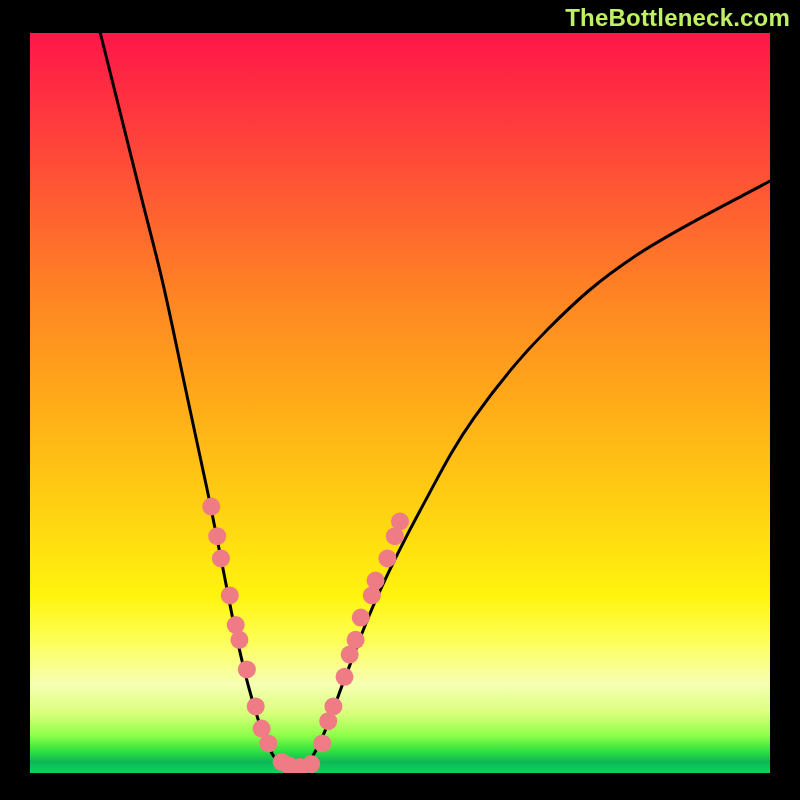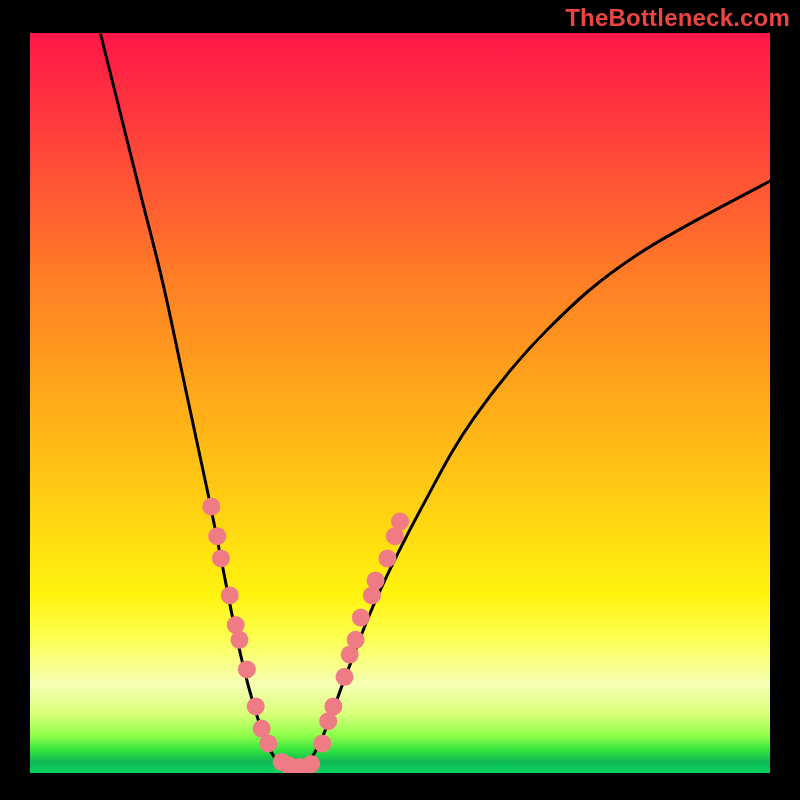--- a/index.html
+++ b/index.html
@@ -16,21 +16,21 @@
     width: 800px;
     height: 800px;
     background: #000;
   }
   .attribution {
     position: absolute;
     top: 4px;
     right: 10px;
     font-size: 24px;
     font-weight: 600;
-    color: #ef4444;
+    color: #bef264;
     letter-spacing: 0.2px;
   }
   .plot-area {
     position: absolute;
     left: 30px;
     top: 33px;
     width: 740px;
     height: 740px;
     
     background: linear-gradient(to bottom,

